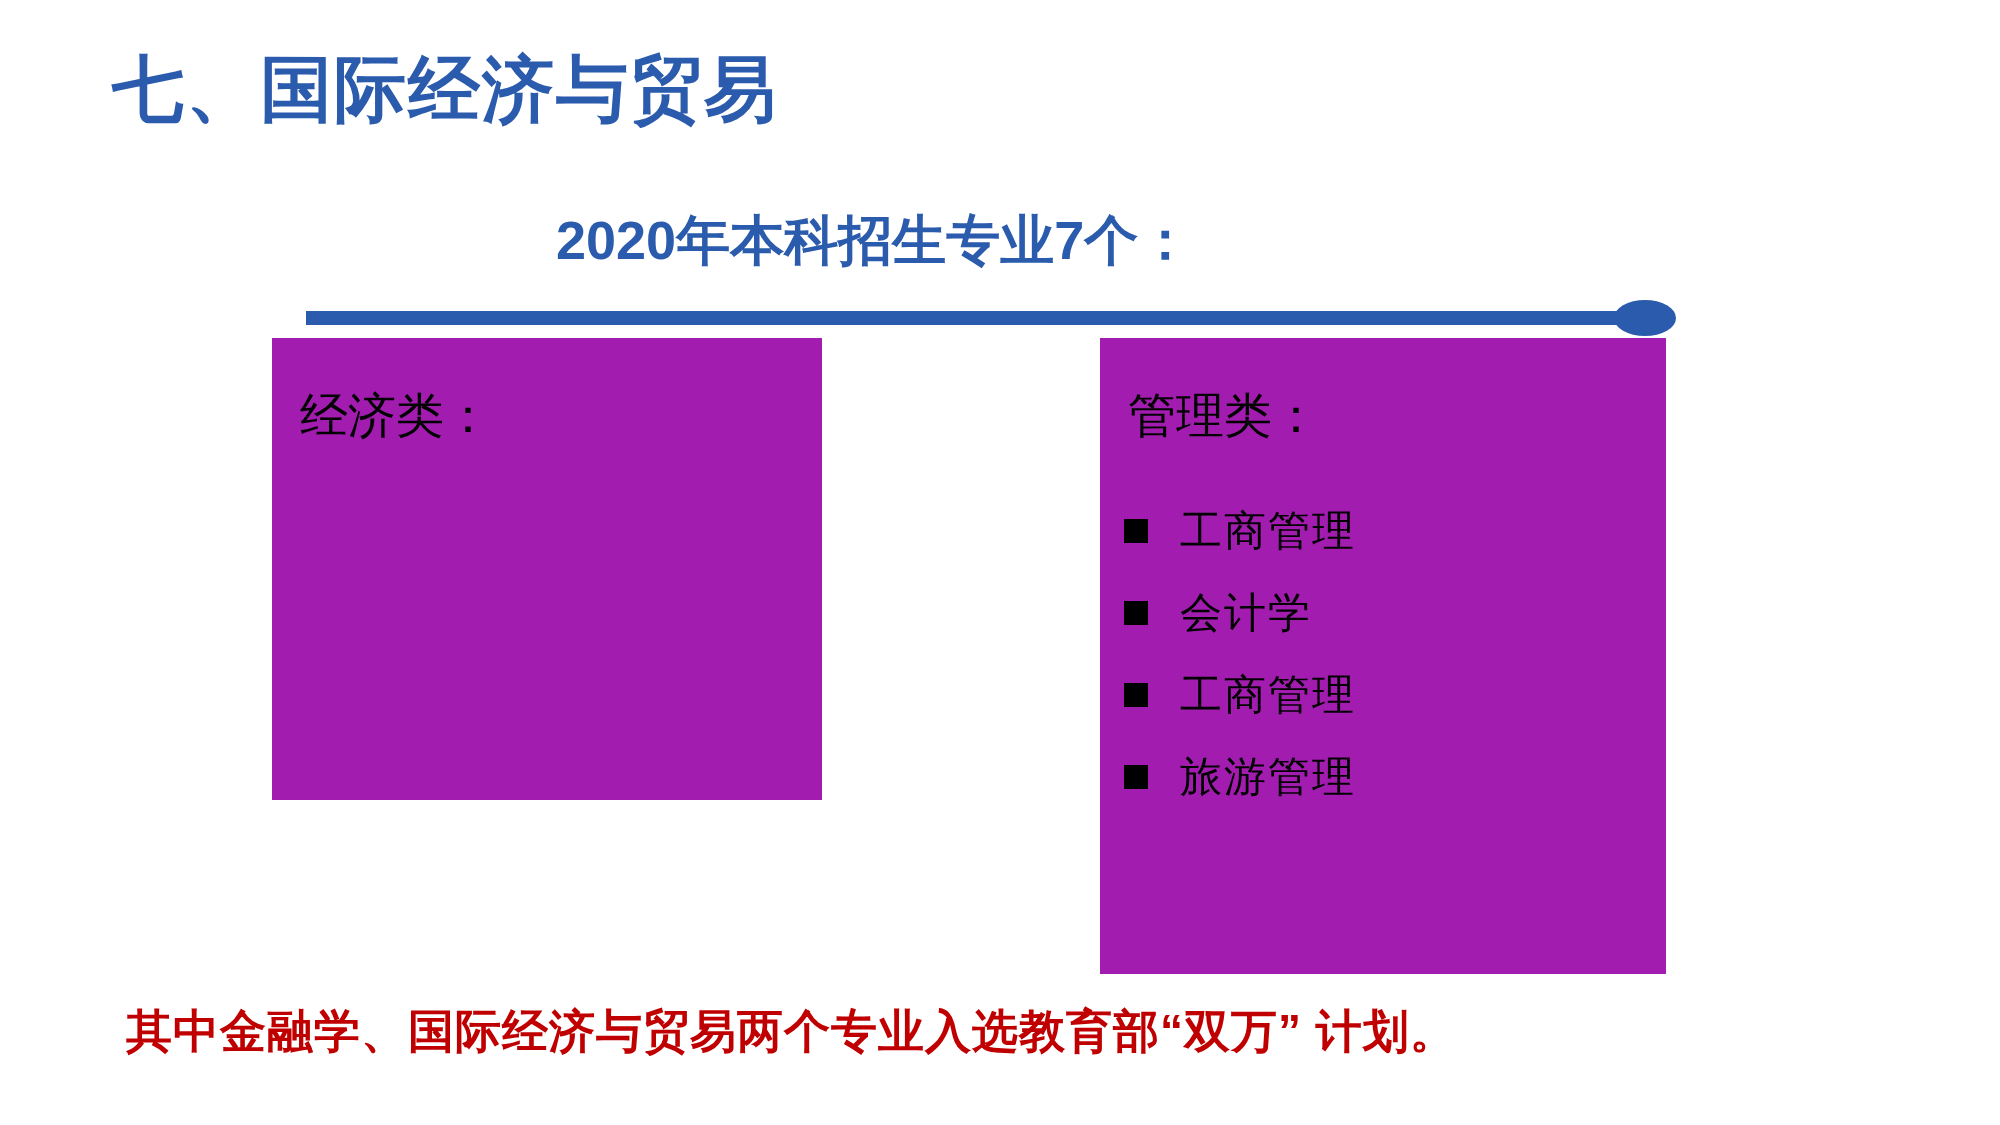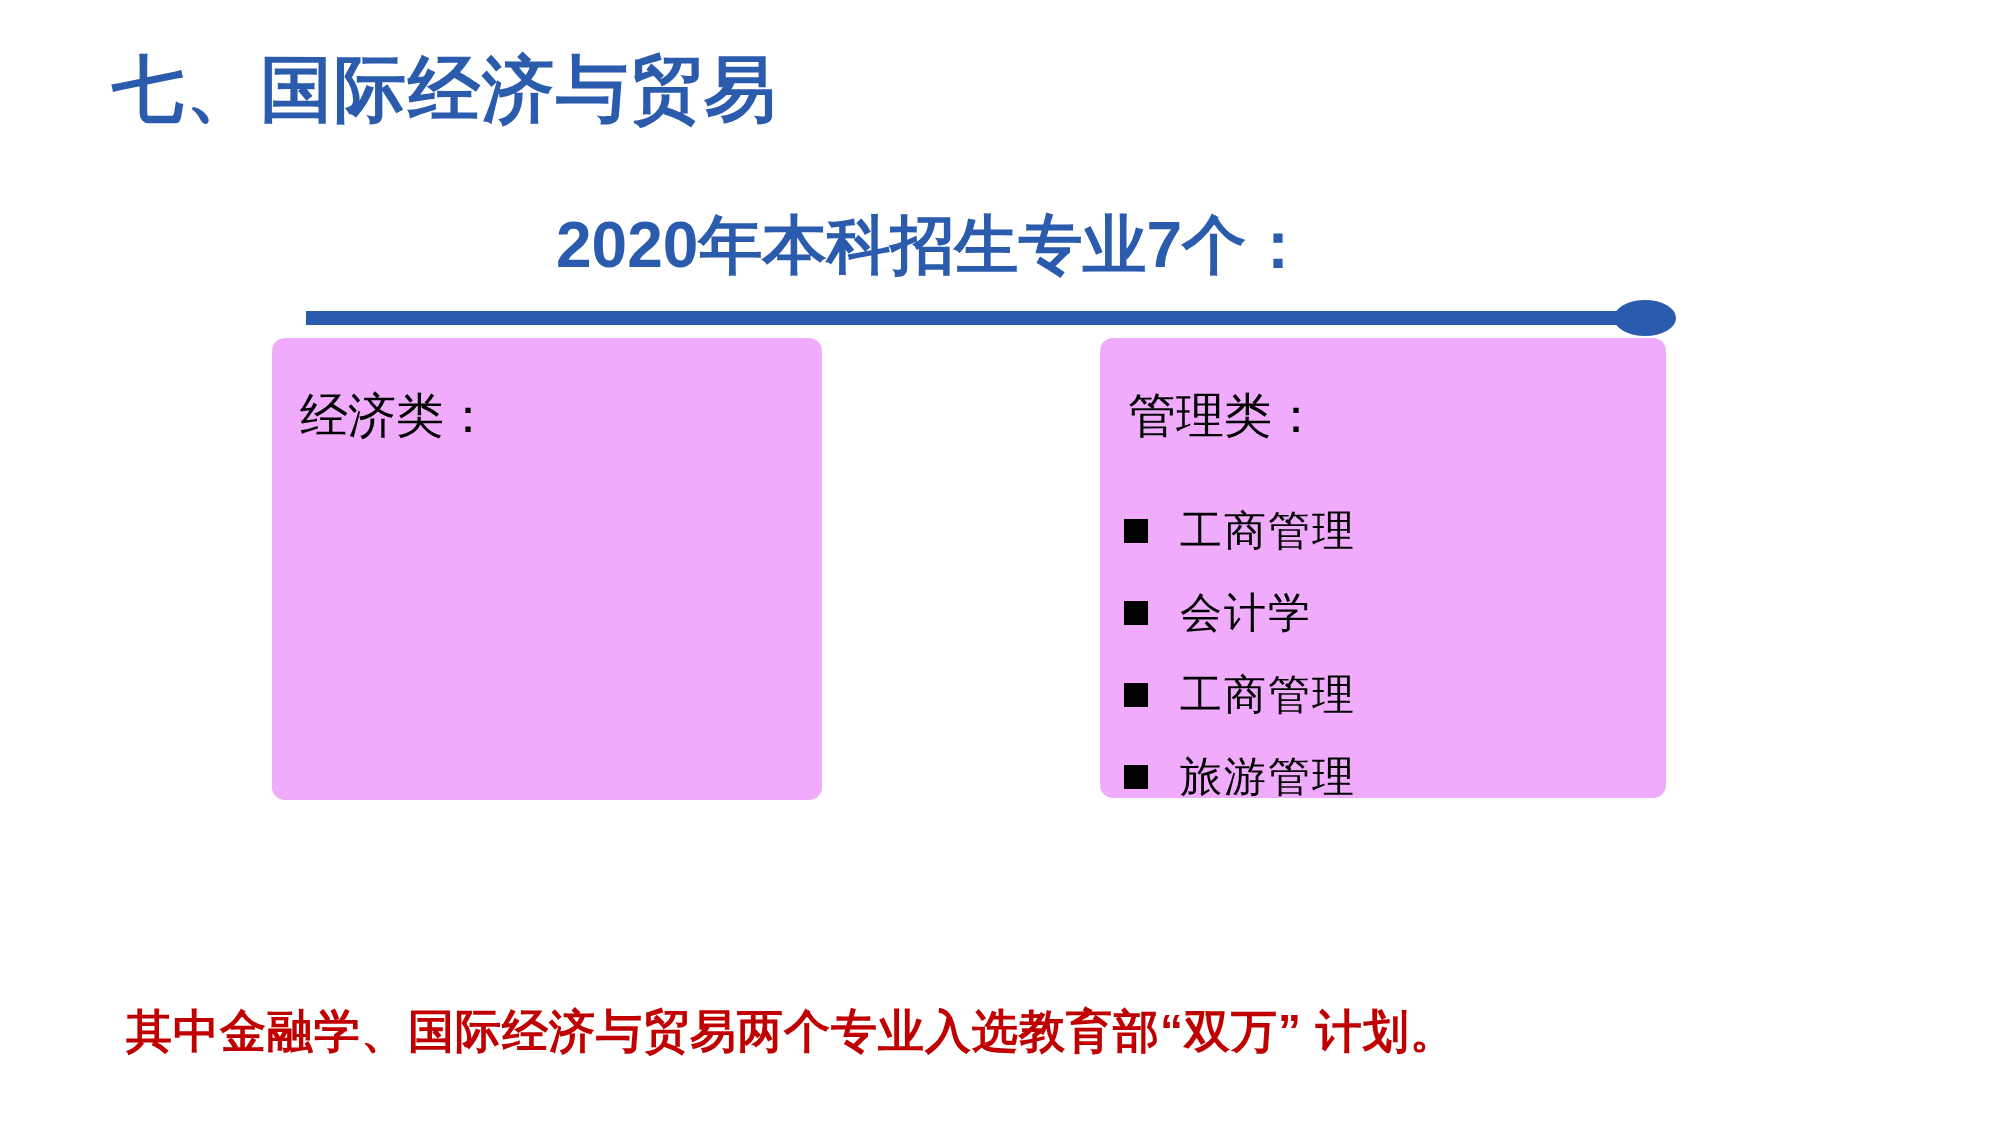--- a/index.html
+++ b/index.html
@@ -34,21 +34,21 @@
     white-space: nowrap;
   }
 
   
   .subtitle {
     position: absolute;
     left: 556px;
     top: 212px;
     font-family: "Liberation Sans", sans-serif;
     font-weight: bold;
-    font-size: 64px;
+    font-size: 54px;
     line-height: 1.05;
     color: #2B5BAD;
     white-space: nowrap;
   }
 
   
   .rule-wrap {
     position: absolute;
     left: 306px;
     top: 300px;
@@ -69,35 +69,34 @@
     top: 0;
     width: 62px;
     height: 36px;
     border-radius: 50%;
     background: #2B5BAD;
   }
 
   
   .panel {
     position: absolute;
-    background: #f0abfc;
+    background: #a21caf;
     box-sizing: border-box;
-    border-radius: 13px;
   }
   .panel-left {
     left: 272px;
     top: 338px;
     width: 550px;
     height: 462px;
   }
   .panel-right {
     left: 1100px;
     top: 338px;
     width: 566px;
-    height: 460px;
+    height: 636px;
     text-align: right;
   }
   .panel-heading {
     position: absolute;
     left: 28px;
     top: 46px;
     font-family: "Liberation Serif", serif;
     font-size: 48px;
     color: #000000;
     white-space: nowrap;

